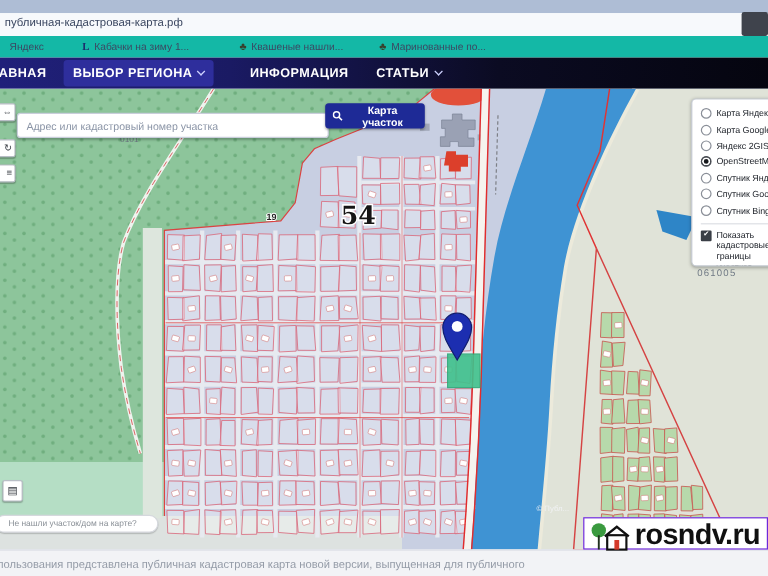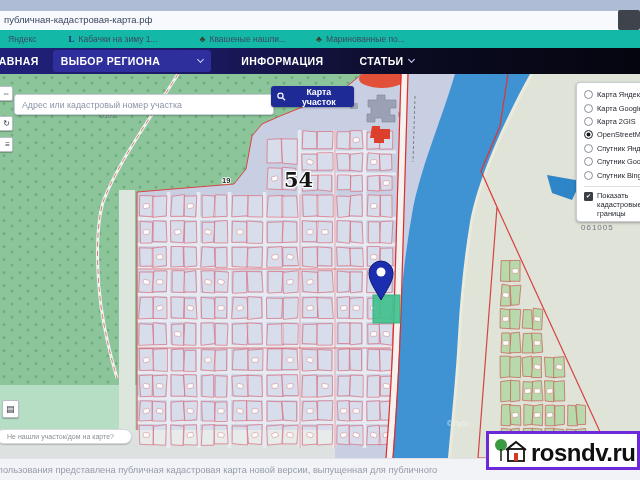--- a/index.html
+++ b/index.html
@@ -15,21 +15,21 @@
   .bm{display:flex;align-items:center;white-space:nowrap;}
   .bm .ic{margin-right:4px;font-size:9px;}
   .ic-l{font-family:"Liberation Serif",serif;font-weight:bold;color:#1c2f6e;font-size:11px;}
   .ic-berry{color:#37422f;}
   
   .nav{position:absolute;left:0;top:48px;width:640px;height:26px;
        background:linear-gradient(90deg,#20207a 0%,#1a1a63 30%,#0b0b22 65%,#05050f 100%);
        display:flex;align-items:center;color:#fff;font-size:10.5px;font-weight:bold;letter-spacing:.4px;}
   .nav-item{display:flex;align-items:center;padding:5px 8px;white-space:nowrap;}
   .nav-item.first{margin-left:-23px;}
-  .nav-item.active{background:#2e2e9c;border-radius:3px;margin:0 6px;gap:33px;}
+  .nav-item.active{background:#2e2e9c;border-radius:3px;margin:0 6px;}
   .chev{display:inline-block;width:4px;height:4px;border-right:1.4px solid #cfd3ff;border-bottom:1.4px solid #cfd3ff;
         transform:rotate(45deg);margin-left:5px;margin-top:-3px;}
   
   .map-wrap{position:absolute;left:0;top:74px;width:640px;height:384px;background:#c8cfe2;}
   svg{display:block;}
   
   .search-input{position:absolute;left:14px;top:94px;width:244px;height:19px;border:1px solid #c9cedb;border-radius:3px;
        font-size:8.8px;padding:0 7px;color:#333;background:#fff;box-shadow:0 1px 2px rgba(0,0,0,.25);font-family:"Liberation Sans",sans-serif;}
   .search-input::placeholder{color:#8a94a6;}
   .search-btn{position:absolute;left:271px;top:86px;width:83px;height:21px;background:#1e2a96;border:none;border-radius:3px;
@@ -55,22 +55,22 @@
   .legend-btn{position:absolute;left:2px;top:400px;width:15px;height:16px;background:#fff;border:1px solid #b9bec6;
        border-radius:2px;display:flex;align-items:center;justify-content:center;font-size:9px;color:#2e333a;
        box-shadow:0 1px 1px rgba(0,0,0,.25);}
   .notfound-btn{position:absolute;left:-4px;top:429px;width:136px;height:15px;background:#fff;border:1px solid #d5d8dd;
        border-radius:8px;font-size:7px;color:#8a9097;display:flex;align-items:center;padding-left:10px;
        box-sizing:border-box;box-shadow:0 1px 1px rgba(0,0,0,.2);white-space:nowrap;font-family:"Liberation Sans",sans-serif;}
   
   .footer{position:absolute;left:0;top:458px;width:640px;height:22px;background:#f2f3f6;border-top:1px solid #dfe2e8;}
   .footer-text{position:absolute;left:-12px;top:6px;font-size:9.3px;color:#959ca8;white-space:nowrap;}
   
-  .watermark{position:absolute;left:486px;top:431px;width:154px;height:39px;background:#fff;z-index:30;
-       display:flex;align-items:flex-end;border:3px solid #6d28d9;box-sizing:border-box;}
+  .watermark{position:absolute;left:486px;top:431px;width:154px;height:27px;background:#fff;z-index:30;
+       display:flex;align-items:flex-start;border:1px solid #6d28d9;box-sizing:border-box;}
   .wm-text{font-size:24px;font-weight:bold;color:#101010;margin-left:3px;letter-spacing:-.5px;
        font-family:"Liberation Sans",sans-serif;}
 </style>
 </head>
 <body>
 
 <div class="tabstrip"></div>
 <div class="titlebar"></div>
 <div class="tab-title">публичная-кадастровая-карта.рф</div>
 <div class="browser-btn"></div>
@@ -97,21 +97,21 @@
   <div class="nav-item first">
     <span>ГЛАВНАЯ</span>
   </div>
   <div class="nav-item active">
     <span>ВЫБОР РЕГИОНА</span>
     <span class="chev"></span>
   </div>
   <div class="nav-item" style="margin-left:16px">
     <span>ИНФОРМАЦИЯ</span>
   </div>
-  <div class="nav-item" style="margin-left:20px">
+  <div class="nav-item" style="margin-left:7px">
     <span>СТАТЬИ</span>
     <span class="chev"></span>
   </div>
 </div>
 
 <div class="map-wrap">
 <svg viewBox="0 0 640 384" width="640" height="384">
   <defs>
     <pattern id="trees" width="16" height="13" patternUnits="userSpaceOnUse">
       <rect width="16" height="13" fill="#8dc59b"></rect>
@@ -514,21 +514,21 @@
   <div class="prow">
     <span class="radio"></span>
       <span>Карта Яндекс</span>
     </div>
   <div class="prow">
     <span class="radio"></span>
       <span>Карта Google</span>
     </div>
   <div class="prow">
     <span class="radio"></span>
-      <span>Карта 2GIS</span>
+      <span>Яндекс 2GIS</span>
     </div>
   <div class="prow">
     <span class="radio sel"></span>
       <span>OpenStreetMap</span>
     </div>
   <div class="prow">
     <span class="radio"></span>
       <span>Спутник Яндекс</span>
     </div>
   <div class="prow">

